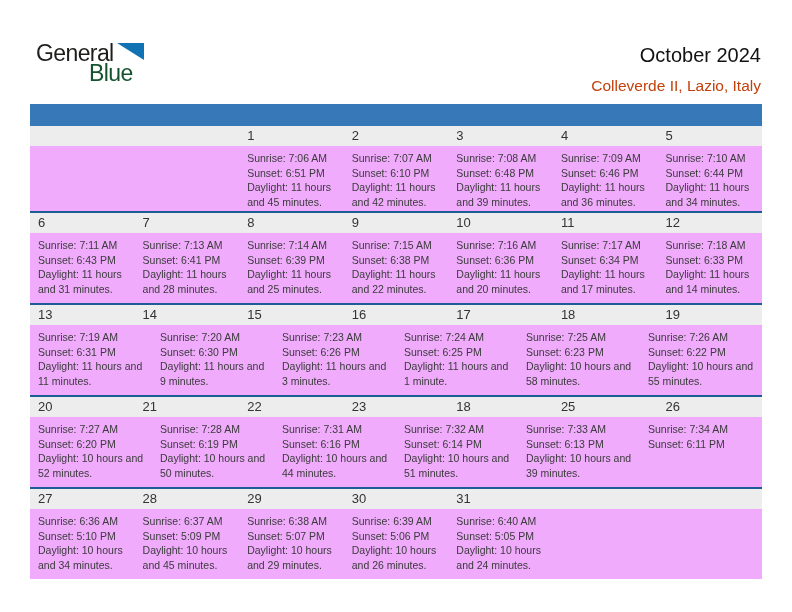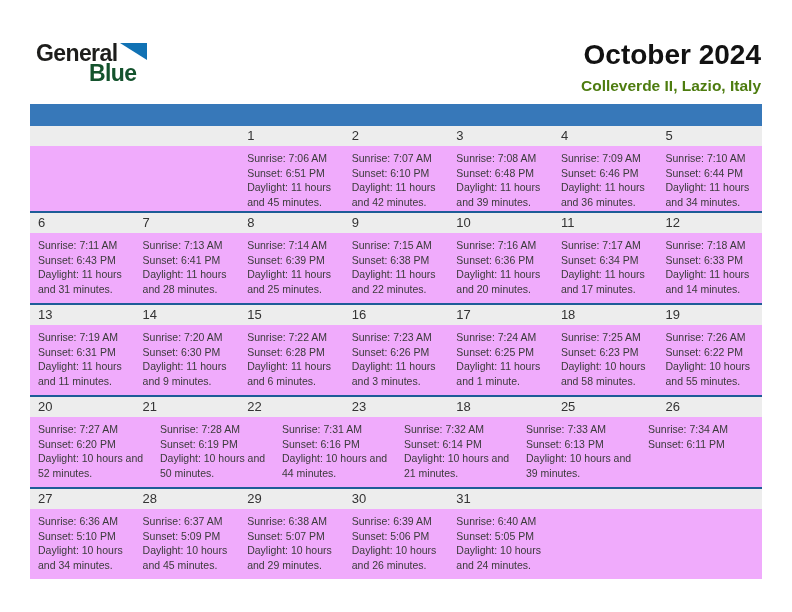--- a/index.html
+++ b/index.html
@@ -1,31 +1,31 @@
 <!DOCTYPE html>
 <html><head>
 <meta charset="utf-8">
 <style>
   * { margin:0; padding:0; box-sizing:border-box; }
   html,body { width:792px; height:612px; background:#ffffff;
     font-family:"Liberation Sans", sans-serif; overflow:hidden; }
 
   
   .top { display:flex; justify-content:space-between; align-items:flex-start;
-    padding:40px 31px 0 36px; height:104px;font-weight:bold; }
+    padding:40px 31px 0 36px; height:104px; }
   .logo { position:relative; cursor:default; }
   .logo-line1 { display:flex; align-items:flex-start; font-size:23px;
     letter-spacing:-0.6px; color:#1d1d1b; }
   .tri { width:0; height:0; border-left:27px solid transparent;
     border-top:17px solid #1172b4; margin-left:3px; margin-top:3px; }
   .logo-line2 { font-size:23px; letter-spacing:-0.6px; color:#14532d;
     margin-top:-7px; margin-left:53px; }
   .titles { text-align:right; }
-  .month-title { font-size:28px; color:#121212; line-height:30px; }
-  .location { font-size:15.5px; color:#4d7c0f; margin-top:7px; }
+  .month-title { font-size:20px; color:#121212; line-height:30px; }
+  .location { font-size:15.5px; color:#c2410c; margin-top:7px; }
 
   
   .calendar { margin:0 30px; }
   .cal-head { display:flex; height:22px; background:#3778b9; }
   .head-cell { flex:1; color:#e5e5e5; font-size:12.5px; padding:14px 0 0 8px;
     overflow:hidden; white-space:nowrap;margin-top:40px; }
   .week-row { display:flex; flex-direction:column; height:85px; }
   .week-row.later { border-top:2px solid #1e5c97; height:92px; }
   .num-band { display:flex; height:20px; background:#ededed; flex:0 0 auto; }
   .num-cell { flex:1; font-size:13px; color:#333333; padding:2px 0 0 8px; }
@@ -164,25 +164,20 @@
             <div class="detail-line">Sunrise: 7:19 AM</div>
             <div class="detail-line">Sunset: 6:31 PM</div>
             <div class="detail-line">Daylight: 11 hours and 11 minutes.</div>
           </div>
           <div class="detail-cell">
             <div class="detail-line">Sunrise: 7:20 AM</div>
             <div class="detail-line">Sunset: 6:30 PM</div>
             <div class="detail-line">Daylight: 11 hours and 9 minutes.</div>
           </div>
           <div class="detail-cell">
-            <div class="detail-line">Sunrise: 7:22 AM</div>
-            <div class="detail-line">Sunset: 6:28 PM</div>
-            <div class="detail-line">Daylight: 11 hours and 6 minutes.</div>
-          </div>
-          <div class="detail-cell">
             <div class="detail-line">Sunrise: 7:23 AM</div>
             <div class="detail-line">Sunset: 6:26 PM</div>
             <div class="detail-line">Daylight: 11 hours and 3 minutes.</div>
           </div>
           <div class="detail-cell">
             <div class="detail-line">Sunrise: 7:24 AM</div>
             <div class="detail-line">Sunset: 6:25 PM</div>
             <div class="detail-line">Daylight: 11 hours and 1 minute.</div>
           </div>
           <div class="detail-cell">
@@ -219,21 +214,21 @@
             <div class="detail-line">Daylight: 10 hours and 50 minutes.</div>
           </div>
           <div class="detail-cell">
             <div class="detail-line">Sunrise: 7:31 AM</div>
             <div class="detail-line">Sunset: 6:16 PM</div>
             <div class="detail-line">Daylight: 10 hours and 44 minutes.</div>
           </div>
           <div class="detail-cell">
             <div class="detail-line">Sunrise: 7:32 AM</div>
             <div class="detail-line">Sunset: 6:14 PM</div>
-            <div class="detail-line">Daylight: 10 hours and 21 minutes.</div>
+            <div class="detail-line">Daylight: 10 hours and 51 minutes.</div>
           </div>
           <div class="detail-cell">
             <div class="detail-line">Sunrise: 7:33 AM</div>
             <div class="detail-line">Sunset: 6:13 PM</div>
             <div class="detail-line">Daylight: 10 hours and 39 minutes.</div>
           </div>
           <div class="detail-cell">
             <div class="detail-line">Sunrise: 7:34 AM</div>
             <div class="detail-line">Sunset: 6:11 PM</div>
           </div>

